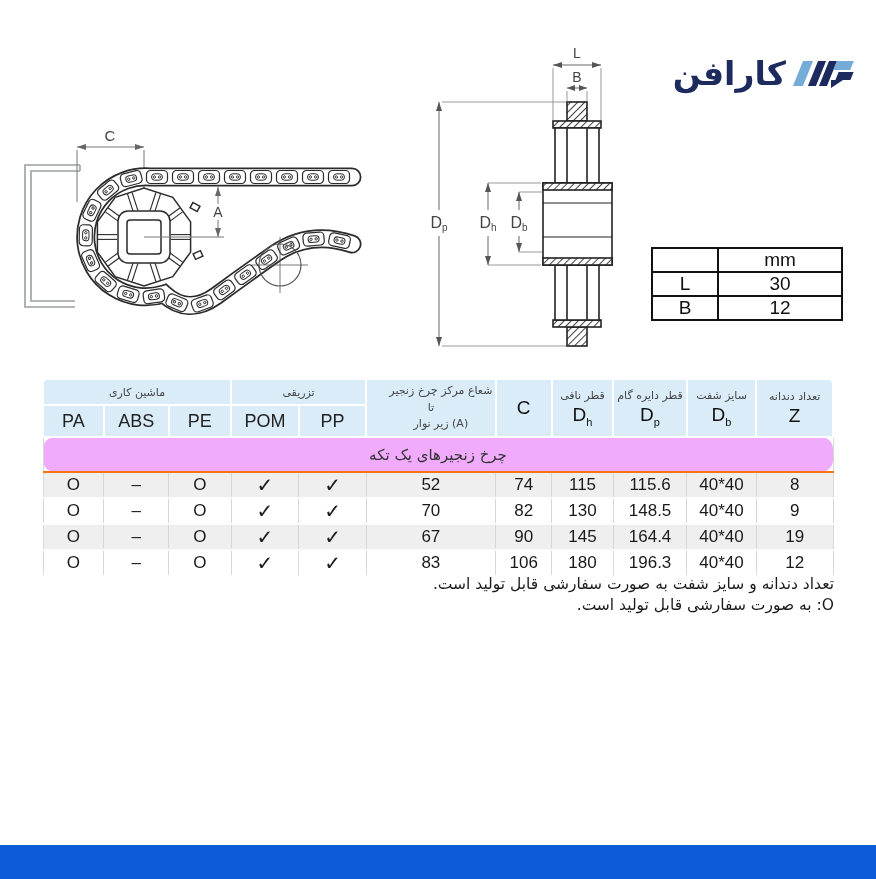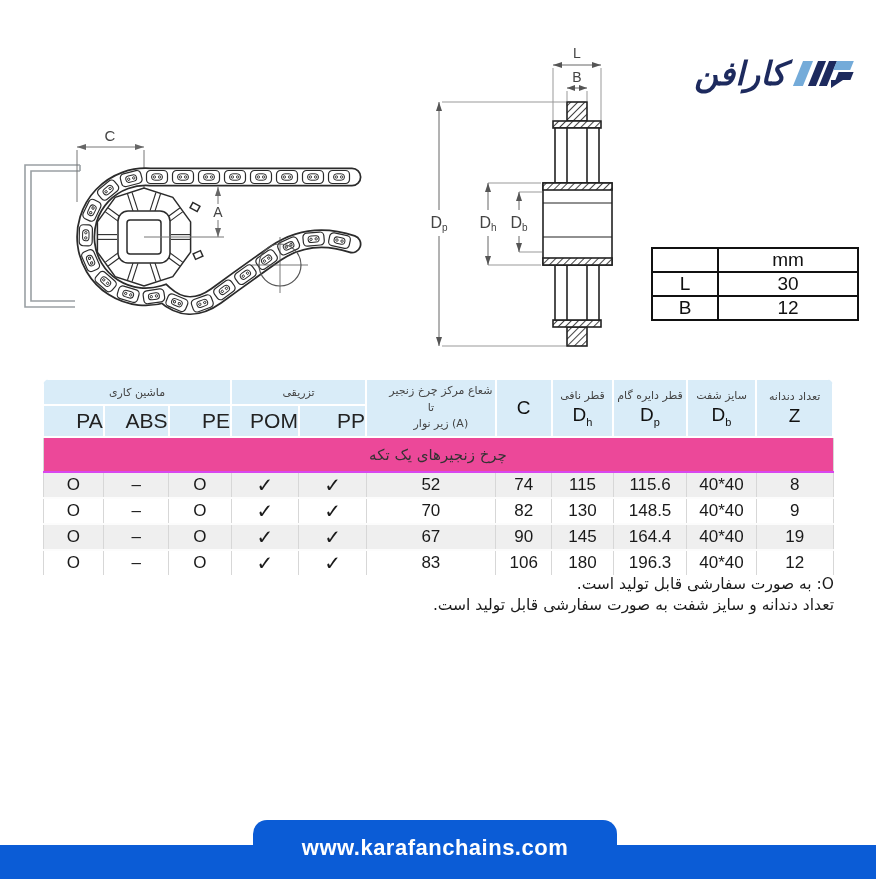--- a/index.html
+++ b/index.html
@@ -1,53 +1,53 @@
 <!DOCTYPE html>
 <html lang="fa"><head>
 <meta charset="utf-8">
 <style>
   html,body{margin:0;padding:0;background:#fff;}
   body{font-family:"Liberation Sans","DejaVu Sans",sans-serif;}
   .page{position:relative;width:876px;height:879px;background:#fff;overflow:hidden;}
   .fa{font-family:"DejaVu Sans",sans-serif;margin-left:20px;}
 
   
-  .logo{position:absolute;top:52px;right:16px;display:flex;align-items:center;gap:10px;font-style:italic;}
+  .logo{position:absolute;top:52px;right:16px;display:flex;align-items:center;gap:10px;}
   .logo-text{font-family:"DejaVu Sans",sans-serif;font-weight:bold;font-size:33px;color:#1d2a5e;letter-spacing:1px;}
   .logo-mark{position:relative;width:64px;height:42px;}
   .logo-mark div{position:absolute;}
   .lm1{left:2px;top:9px;width:10px;height:25px;background:#74abd9;transform:skewX(-22deg);}
   .lm2{left:17px;top:9px;width:8px;height:25px;background:#1d2a5e;transform:skewX(-22deg);}
   .lm3{left:28px;top:9px;width:8px;height:25px;background:#1d2a5e;transform:skewX(-22deg);}
   .lm4{left:39px;top:9px;width:17px;height:9px;background:#74abd9;transform:skewX(-22deg);}
   .lm5{left:41px;top:20px;width:15px;height:8px;background:#1d2a5e;transform:skewX(-22deg);}
   .lm6{left:35px;top:28px;width:0;height:0;border-top:8px solid #1d2a5e;border-right:12px solid transparent;}
 
   
   .draw{position:absolute;}
   svg text{font-family:"Liberation Sans",sans-serif;}
 
   
-  .mm-table{position:absolute;left:651px;top:247px;width:208px;border-collapse:collapse;}
+  .mm-table{position:absolute;left:651px;top:247px;width:192px;border-collapse:collapse;}
   .mm-table td,.mm-table th{border:2px solid #111;text-align:center;font-size:19px;color:#111;
     height:22px;padding:0;font-weight:normal;}
   .mm-table .c-name{width:64px;}
 
   
   .main-table-wrap{position:absolute;left:42px;top:378px;width:792px;border-radius:10px 10px 0 0;overflow:hidden;}
   table.main{width:100%;border-collapse:collapse;table-layout:fixed;}
   table.main col.c1{width:7.7%}  table.main col.c2{width:8.2%}  table.main col.c3{width:7.9%}
   table.main col.c4{width:8.6%}  table.main col.c5{width:8.5%}  table.main col.c6{width:16.4%}
   table.main col.c7{width:7.1%}  table.main col.c8{width:7.8%}  table.main col.c9{width:9.3%}
   table.main col.c10{width:8.8%} table.main col.c11{width:9.7%}
-  .t-title td{background:#ec4899;text-align:center;font-size:15px;color:#333;height:33px;
-    font-family:"DejaVu Sans",sans-serif;border-bottom:2px solid #d946ef;}
+  .t-title td{background:#f0abfc;text-align:center;font-size:15px;color:#333;height:33px;
+    font-family:"DejaVu Sans",sans-serif;border-bottom:2px solid #f97316;border-radius:12px;}
   thead th{background:#d9ecf8;border:2px solid #fff;font-weight:normal;color:#222;padding:1px 0;}
   th.grp{font-size:11px;color:#444;height:22px;font-family:"DejaVu Sans",sans-serif;}
-  th.sub{font-size:21px;height:28px;text-align:right;}
+  th.sub{font-size:18px;height:28px;}
   th.tall{height:54px;font-size:11px;font-family:"DejaVu Sans",sans-serif;color:#444;line-height:1.5;}
   th.tall .sym{font-size:19px;color:#111;font-family:"Liberation Sans",sans-serif;line-height:1.1;display:block;}
   th.tall .sym sub{font-size:11px;}
   tbody td{text-align:center;font-size:17px;color:#1a1a1a;height:23px;
     border-right:1px solid #d7d7d7;border-left:1px solid #d7d7d7;border-top:2px solid #fcfcfc;padding:0;}
   tbody tr.alt td{background:#efefef;}
   tbody td.chk{font-size:20px;font-weight:bold;}
 
   
   .notes{position:absolute;top:574px;right:42px;direction:rtl;text-align:right;color:#1a1a1a;
@@ -483,22 +483,19 @@
             <td>180</td>
             <td>196.3</td>
             <td>40*40</td>
             <td>12</td>
           </tr>
         </tbody>
     </table>
   </div>
 
   <div class="notes">
+    <div class="fa">تعداد دندانه و سایز شفت به صورت سفارشی قابل تولید است.</div>
     <div class="fa">O: به صورت سفارشی قابل تولید است.</div>
-    <div class="fa">تعداد دندانه و سایز شفت به صورت سفارشی قابل تولید است.</div>
   </div>
 
   <div class="footer-bar"></div>
-  <div class="footer-tab">
-    <span>www.karafanchains.com</span>
-  </div>
 
 </div>
 
 </body></html>

